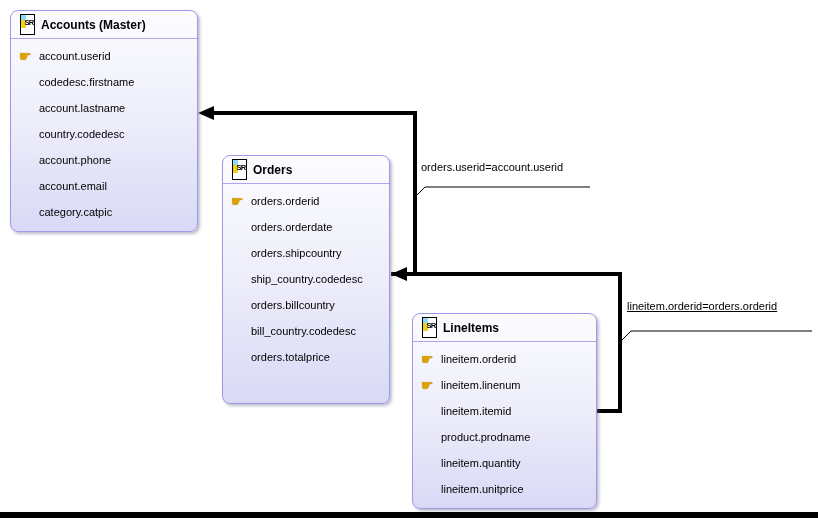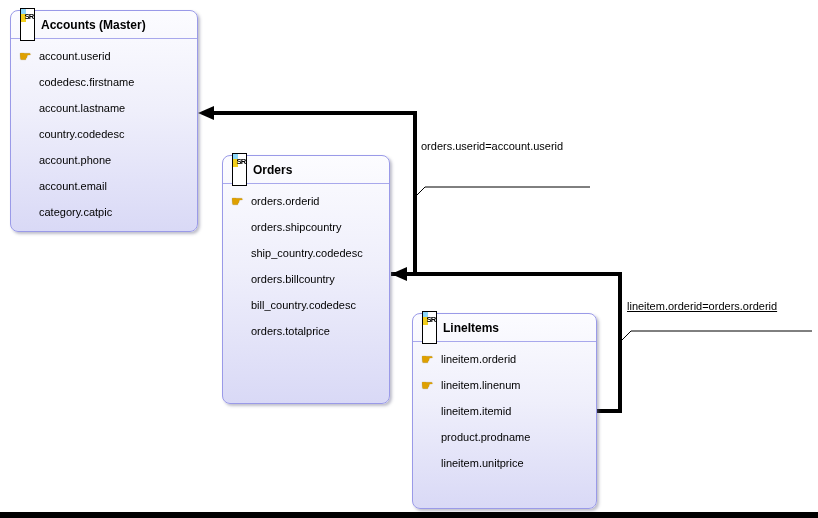--- a/index.html
+++ b/index.html
@@ -16,21 +16,21 @@
     box-shadow:2px 2px 3px rgba(110,110,140,0.45);
   }
   .table-header {
     height:28px; line-height:26px; padding-left:9px;
     border-bottom:1px solid #a8a8ec;
     font-size:12px; font-weight:bold; color:#000;
     display:flex; align-items:center; white-space:nowrap;
   }
   .table-title { margin-left:6px; }
 
-  .sr-icon { position:relative; width:15px; height:33px; border:1px solid #000;
+  .sr-icon { position:relative; width:15px; height:21px; border:1px solid #000;
     background:#fff; flex:0 0 auto; }
   .sr-icon .cy { position:absolute; left:0; top:0; width:5px; height:5px; background:#8ed8f8; }
   .sr-icon .yl { position:absolute; left:0; top:5px; width:5px; height:8px; background:#f2cf1d; }
   .sr-icon .tx { position:absolute; left:2px; top:1px; width:12px; text-align:center;
     font-size:9px; font-weight:bold; color:#000; letter-spacing:-1px;
     transform:scale(0.85); transform-origin:center; line-height:12px; }
 
   .rows { padding-top:4px; }
   .row { height:26px; display:flex; align-items:center; padding-left:8px; white-space:nowrap; }
   .key-cell { width:20px; flex:0 0 auto; font-size:14px; line-height:14px;
@@ -56,21 +56,21 @@
 
     <g>
       <polyline points="391,274 415,274 415,113 211,113" fill="none" stroke="#000000" stroke-width="4"></polyline>
       <polygon points="198,113 214,106 214,120" fill="#000000"></polygon>
     </g>
 
     <polyline points="413,199 425,187 590,187" fill="none" stroke="#000000" stroke-width="1"></polyline>
     <polyline points="619,343 631,331 812,331" fill="none" stroke="#000000" stroke-width="1"></polyline>
   </svg>
 
-  <div class="rel-label" style="left:421px; top:140px;">orders.userid=account.userid</div>
+  <div class="rel-label" style="left:421px; top:161px;">orders.userid=account.userid</div>
   <div class="rel-label" style="left:627px; top:300px;text-decoration:underline;">lineitem.orderid=orders.orderid</div>
 
   <div class="table-box" style="left:10px; top:10px; width:188px; height:222px;">
     <div class="table-header">
       <span class="sr-icon">
         <span class="cy"></span>
           <span class="yl"></span>
         <span class="tx">SR</span>
       </span>
       <span class="table-title">Accounts (Master)</span>
@@ -116,20 +116,24 @@
       </span>
       <span class="table-title">Orders</span>
     </div>
     <div class="rows">
       <div class="row">
         <span class="key-cell">☛</span>
         <span class="field-label">orders.orderid</span>
       </div>
       <div class="row">
         <span class="key-cell" style="visibility: hidden;">☛</span>
+        <span class="field-label">orders.orderdate</span>
+      </div>
+      <div class="row">
+        <span class="key-cell" style="visibility: hidden;">☛</span>
         <span class="field-label">orders.shipcountry</span>
       </div>
       <div class="row">
         <span class="key-cell" style="visibility: hidden;">☛</span>
         <span class="field-label">ship_country.codedesc</span>
       </div>
       <div class="row">
         <span class="key-cell" style="visibility: hidden;">☛</span>
         <span class="field-label">orders.billcountry</span>
       </div>
@@ -165,20 +169,24 @@
       <div class="row">
         <span class="key-cell" style="visibility: hidden;">☛</span>
         <span class="field-label">lineitem.itemid</span>
       </div>
       <div class="row">
         <span class="key-cell" style="visibility: hidden;">☛</span>
         <span class="field-label">product.prodname</span>
       </div>
       <div class="row">
         <span class="key-cell" style="visibility: hidden;">☛</span>
+        <span class="field-label">lineitem.quantity</span>
+      </div>
+      <div class="row">
+        <span class="key-cell" style="visibility: hidden;">☛</span>
         <span class="field-label">lineitem.unitprice</span>
       </div>
     </div>
   </div>
 
   <div class="bottom-bar"></div>
 
 </div>
 
 </body></html>

